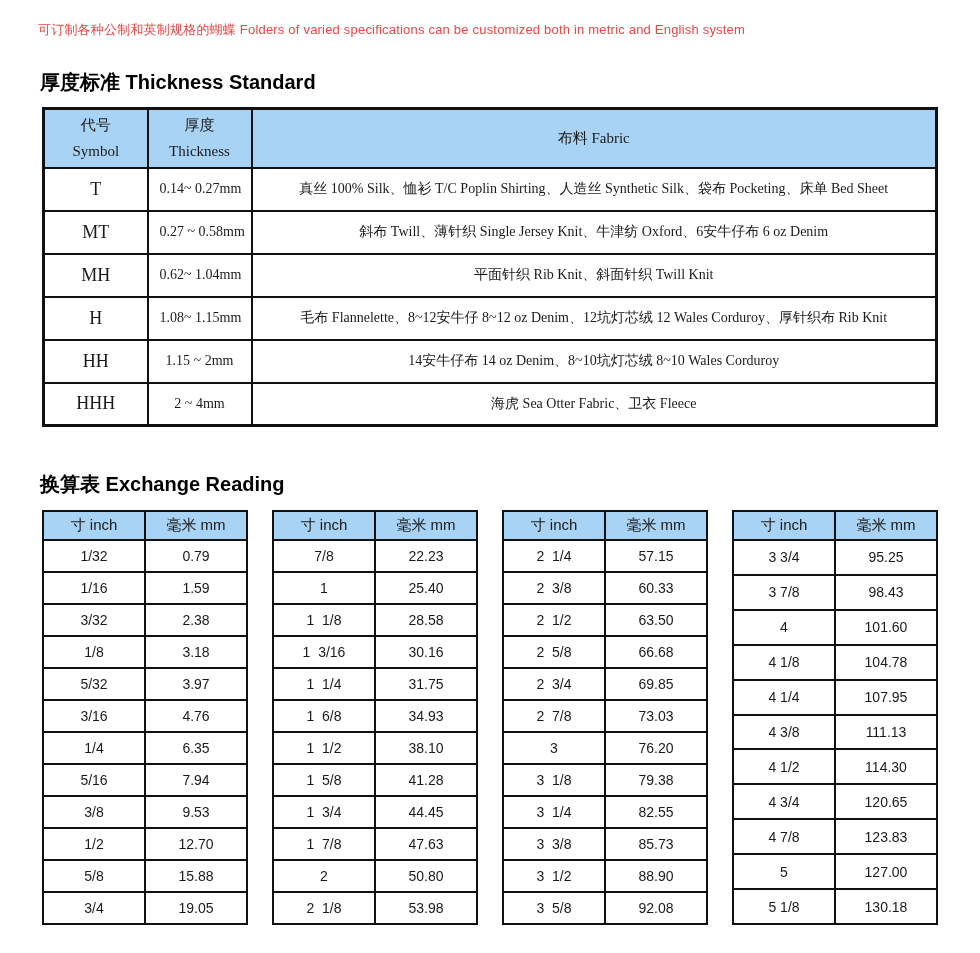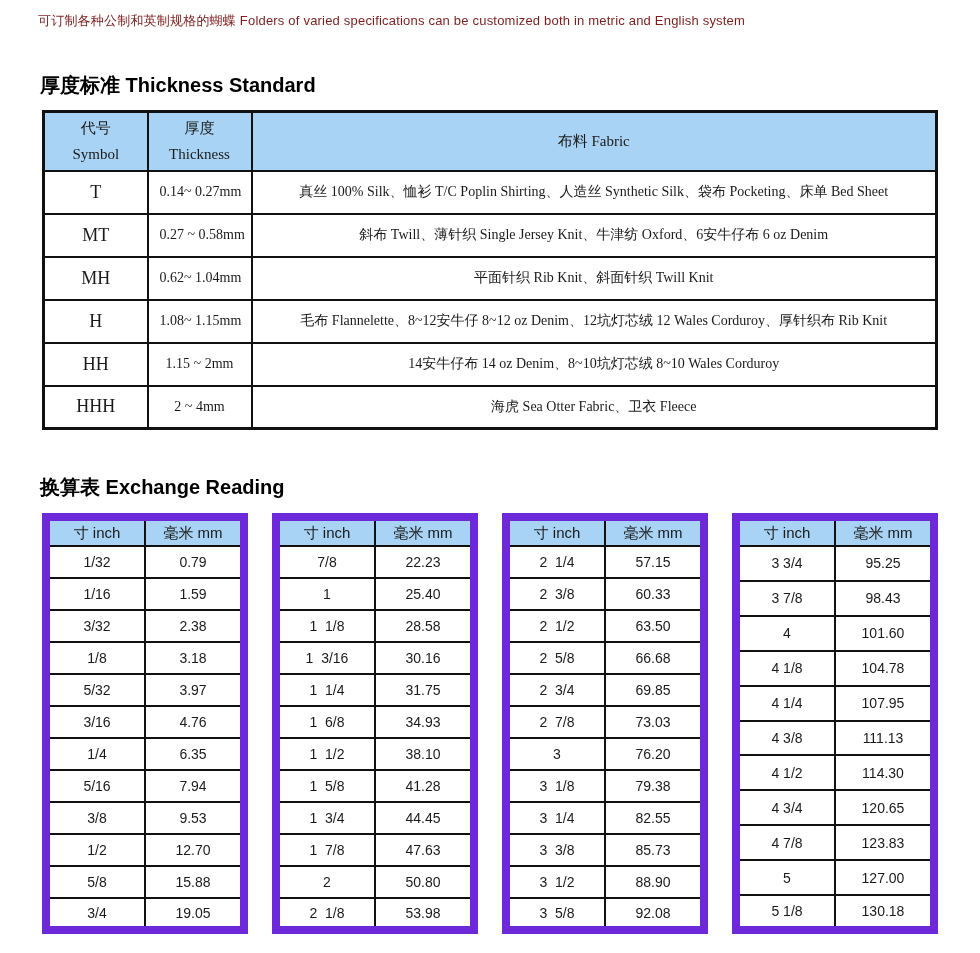--- a/index.html
+++ b/index.html
@@ -6,31 +6,31 @@
   html, body {
     margin: 0; padding: 0;
     background: #ffffff;
     width: 980px;
     font-family: "Liberation Sans", sans-serif;
     color: #1a1a1a;
   }
   .page { width: 980px; height: 953px; overflow: hidden; }
 
   .top-note {
-    padding: 12px 0 0 38px;
+    padding: 21px 0 0 38px;
     font-size: 13px;
-    color: #7f1d1d;
+    color: #ef4444;
     letter-spacing: 0.2px;
   }
 
   .section-title {
     font-weight: bold;
     font-size: 20px;
     color: #000;
-    margin: 42px 0 11px 40px;
+    margin: 30px 0 11px 40px;
   }
   .section-title.exchange-title { margin-top: 44px; margin-bottom: 12px; }
 
   
   table.thk {
     border-collapse: collapse;
     table-layout: fixed;
     width: 896px;
     margin-left: 42px;
     border: 3px solid #111;
@@ -59,21 +59,21 @@
   .exchange {
     display: flex;
     justify-content: space-between;
     width: 896px;
     margin-left: 42px;
   }
   table.xt {
     border-collapse: collapse;
     table-layout: fixed;
     width: 206px;
-    border: 8px solid #6d28d9;
+    border: 1px solid #6d28d9;
   }
   table.xt th, table.xt td {
     border: 2px solid #111;
     text-align: center;
     vertical-align: middle;
     white-space: pre;
   }
   table.xt th {
     background: #a8d3f4;
     font-weight: normal;

